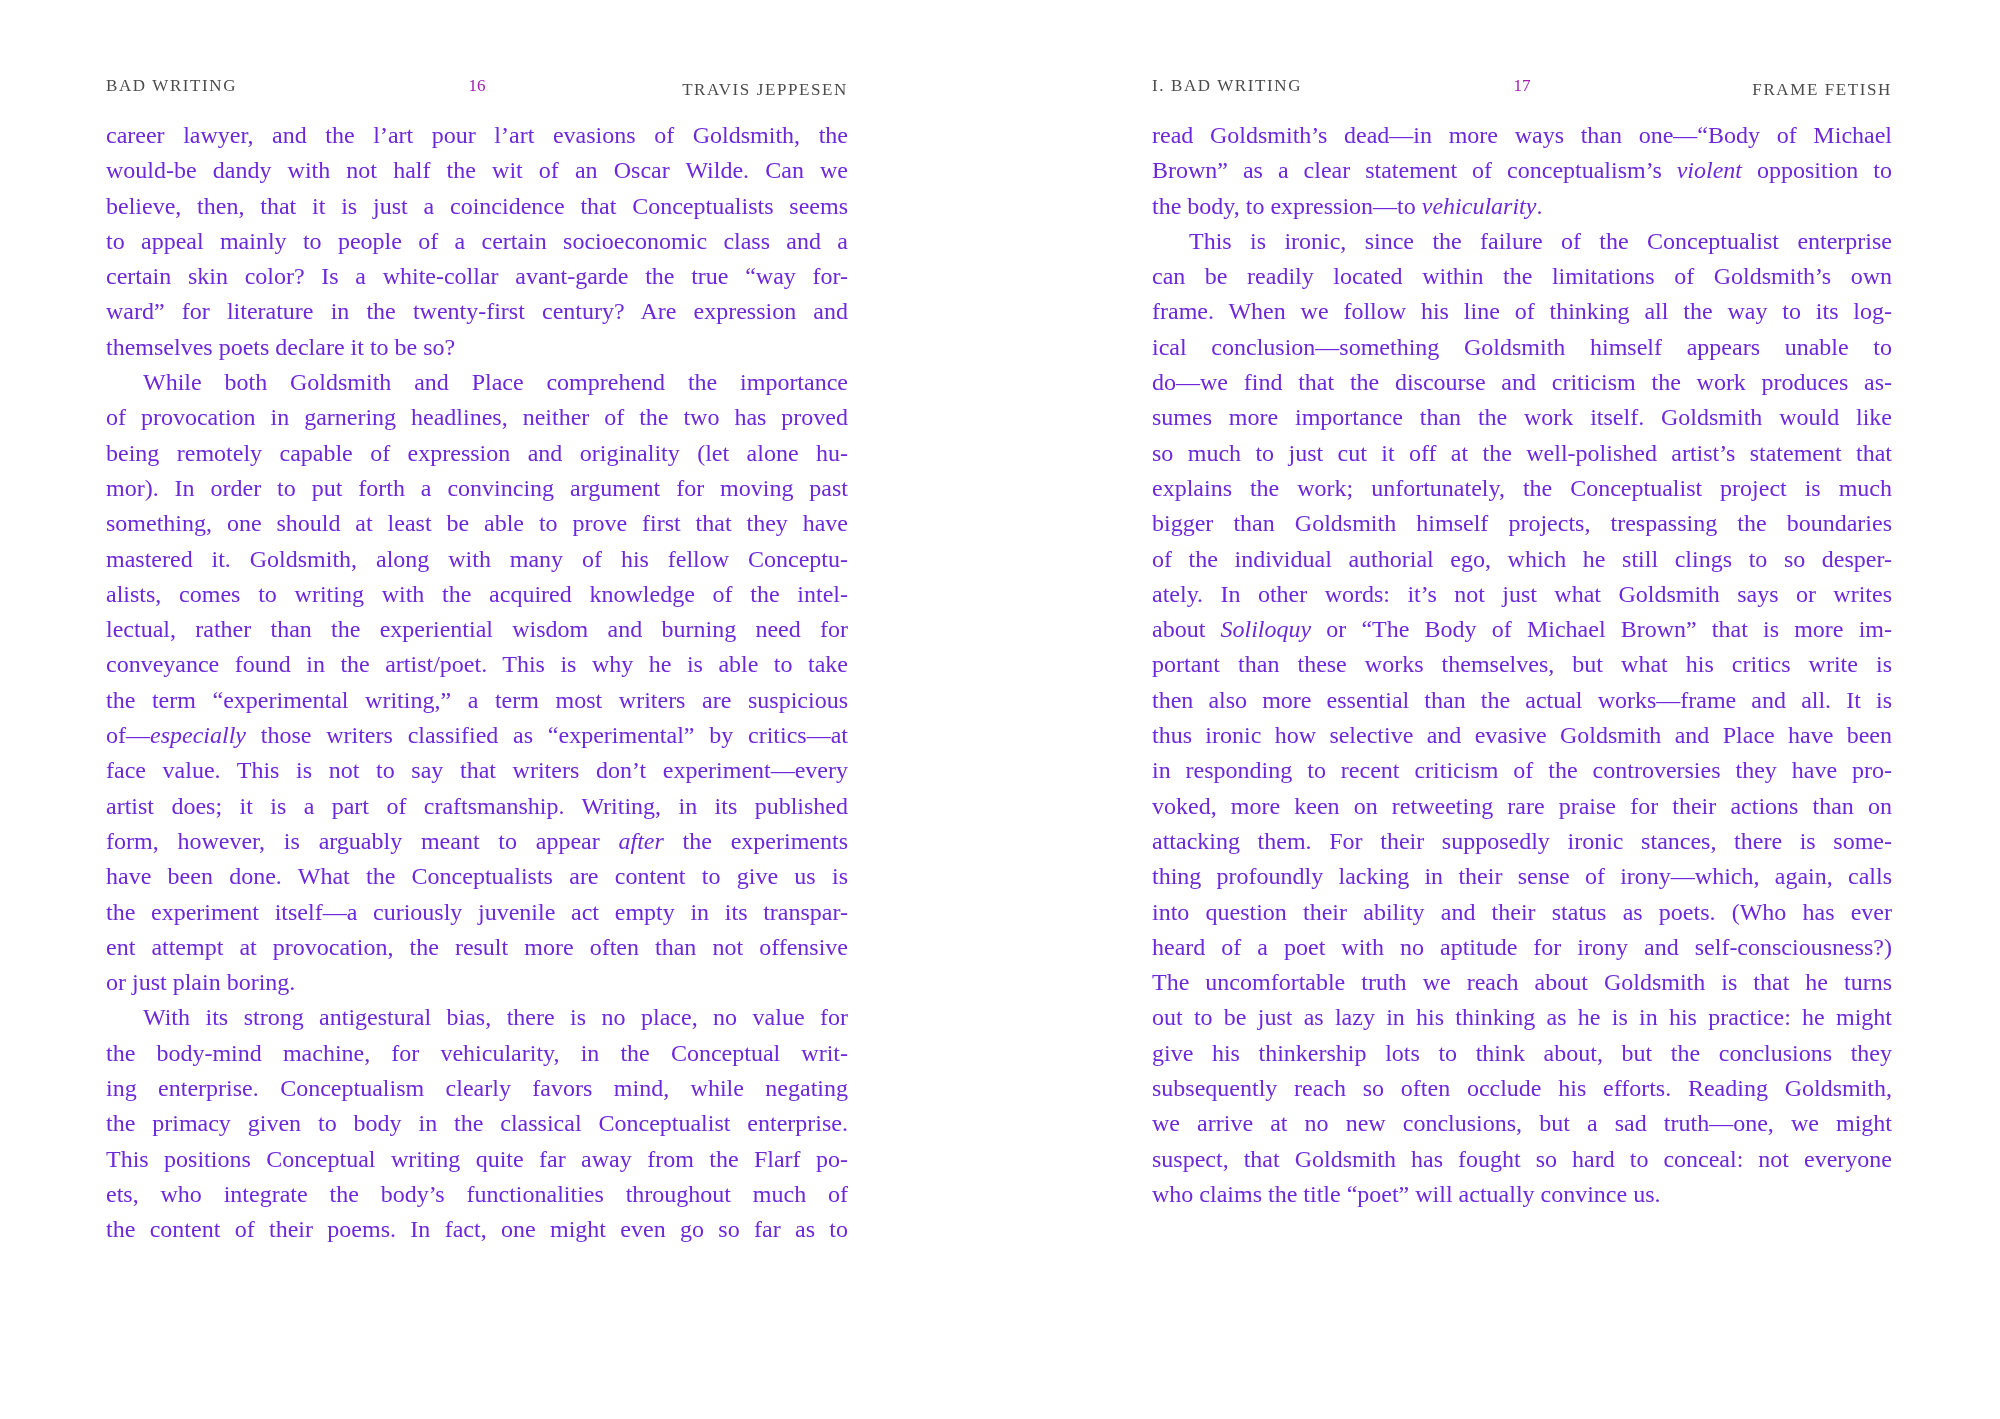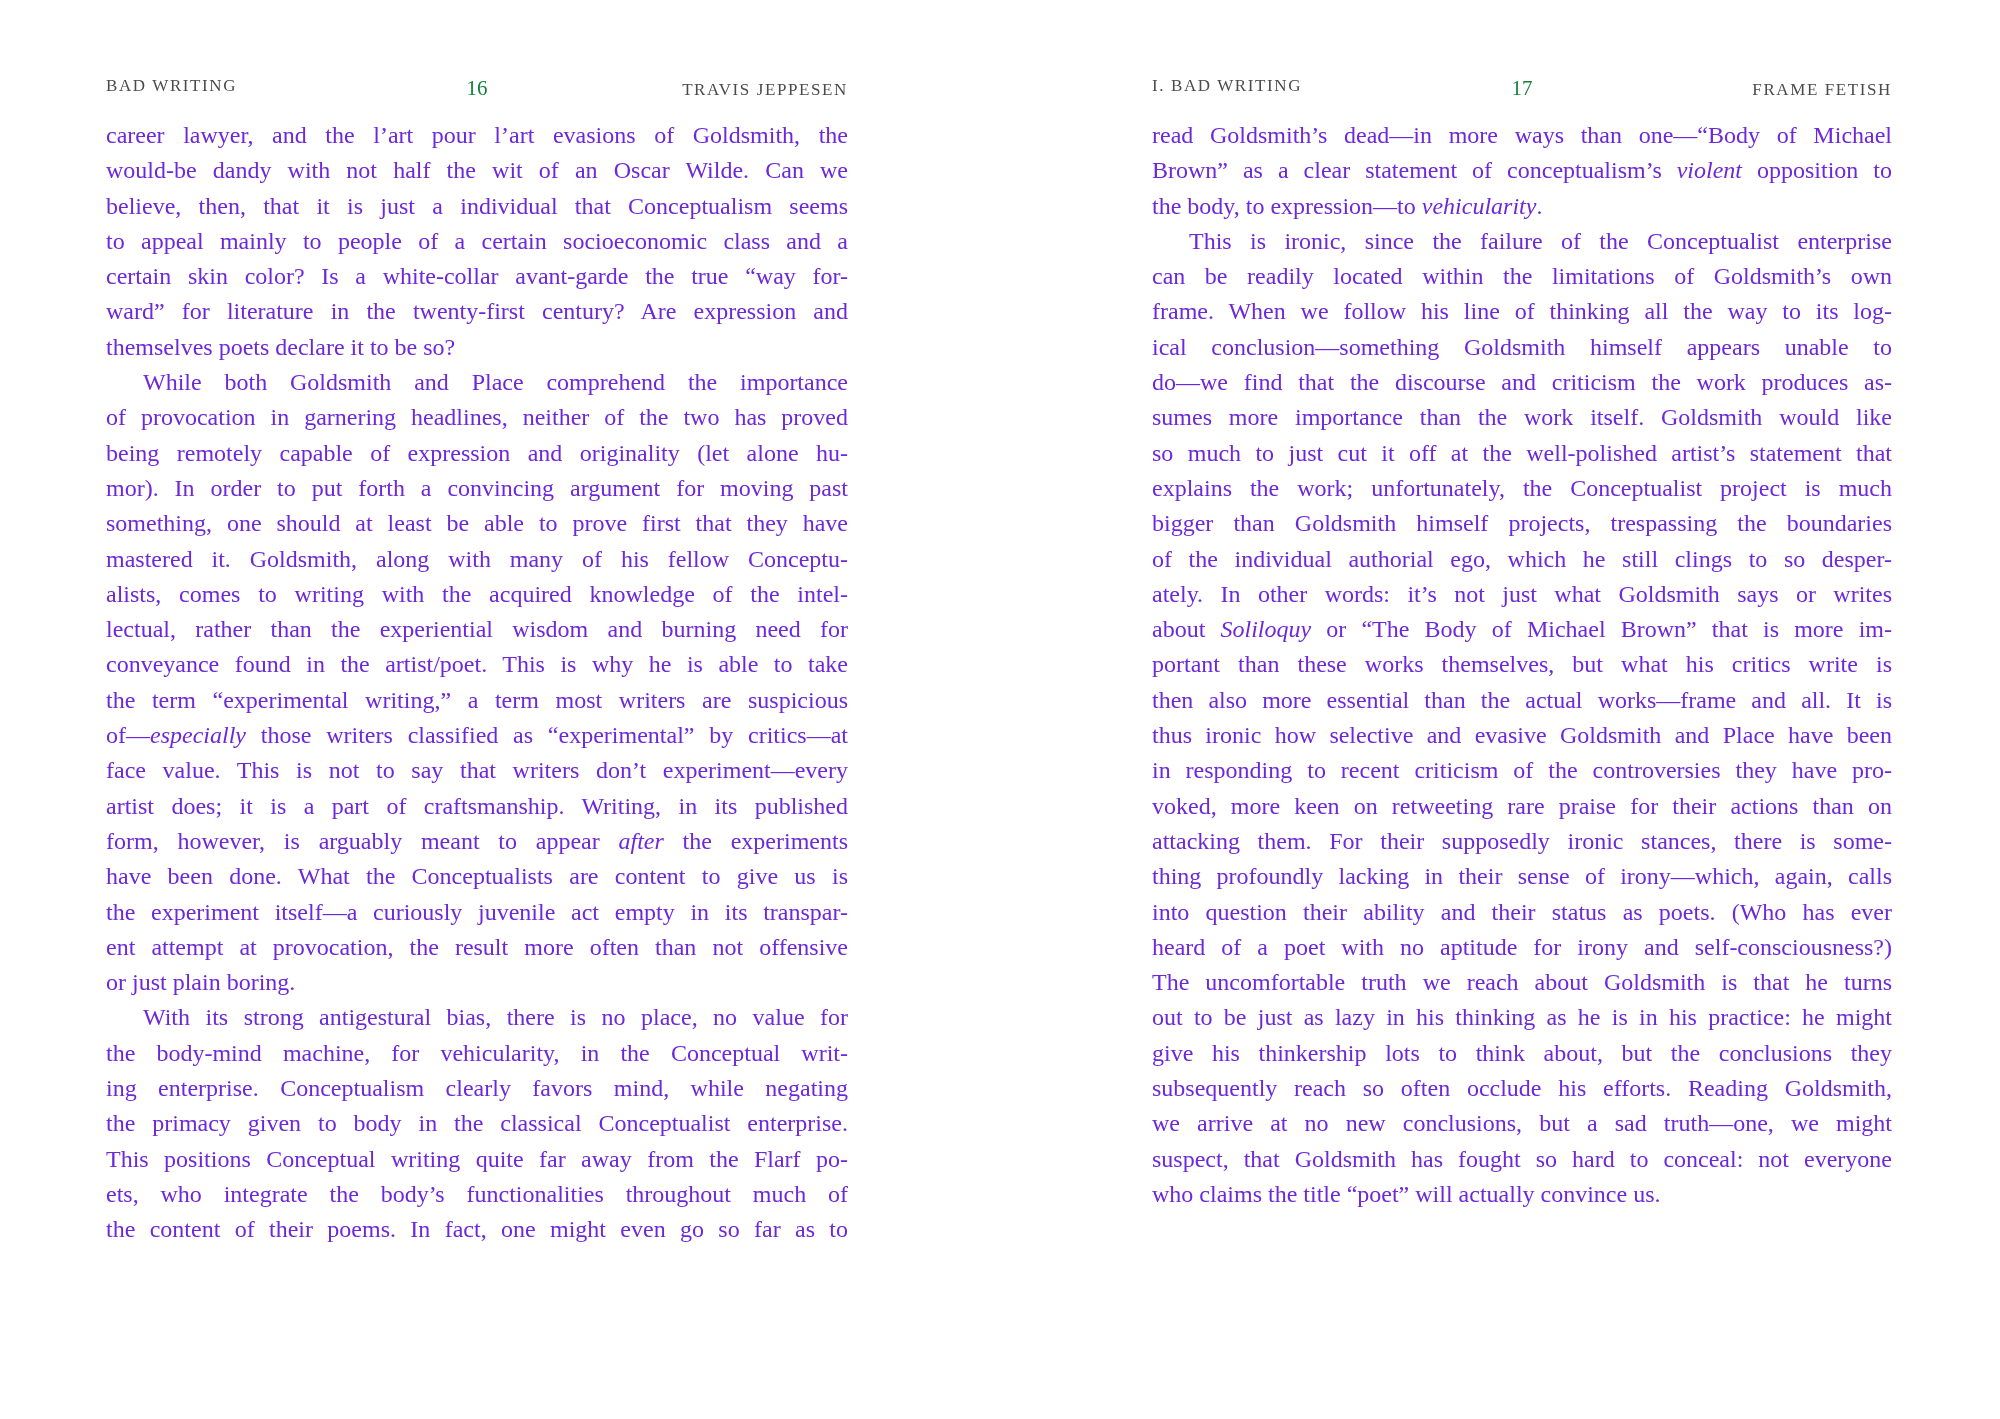--- a/index.html
+++ b/index.html
@@ -37,23 +37,23 @@
     letter-spacing: 1.6px;
     color: #4b4b4b;
   }
   .rh-left  { position: absolute; left: 0;  top: 0; white-space: nowrap; }
   .rh-right { position: absolute; right: 0; top: 4px; white-space: nowrap; }
   .rh-center {
     position: absolute;
     left: 0; right: 0;
     top: 0;
     text-align: center;
-    font-size: 21px;
+    font-size: 17px;
     letter-spacing: 0;
-    color: #15803d;
+    color: #a21caf;
   }
 
   .page-text {
     position: absolute;
     top: 118px;
     left: 0;
     right: 0;
     color: #6d28d9;
     font-size: 24px;
     line-height: 35.3px;
@@ -74,21 +74,21 @@
 
   <section class="page left">
     <header class="running">
       <span class="rh-left">BAD WRITING</span>
       <span class="rh-center">16</span>
       <span class="rh-right">TRAVIS JEPPESEN</span>
     </header>
     <div class="page-text">
         <div class="line"><span>career lawyer, and the l’art pour l’art evasions of Goldsmith, the</span></div>
         <div class="line"><span>would-be dandy with not half the wit of an Oscar Wilde. Can we</span></div>
-        <div class="line"><span>believe, then, that it is just a individual that Conceptualism seems</span></div>
+        <div class="line"><span>believe, then, that it is just a coincidence that Conceptualists seems</span></div>
         <div class="line"><span>to appeal mainly to people of a certain socioeconomic class and a</span></div>
         <div class="line"><span>certain skin color? Is a white-collar avant-garde the true “way for-</span></div>
         <div class="line"><span>ward” for literature in the twenty-first century? Are expression and</span></div>
         <div class="line end"><span>themselves poets declare it to be so?</span></div>
         <div class="line indent"><span>While both Goldsmith and Place comprehend the importance</span></div>
         <div class="line"><span>of provocation in garnering headlines, neither of the two has proved</span></div>
         <div class="line"><span>being remotely capable of expression and originality (let alone hu-</span></div>
         <div class="line"><span>mor). In order to put forth a convincing argument for moving past</span></div>
         <div class="line"><span>something, one should at least be able to prove first that they have</span></div>
         <div class="line"><span>mastered it. Goldsmith, along with many of his fellow Conceptu-</span></div>

